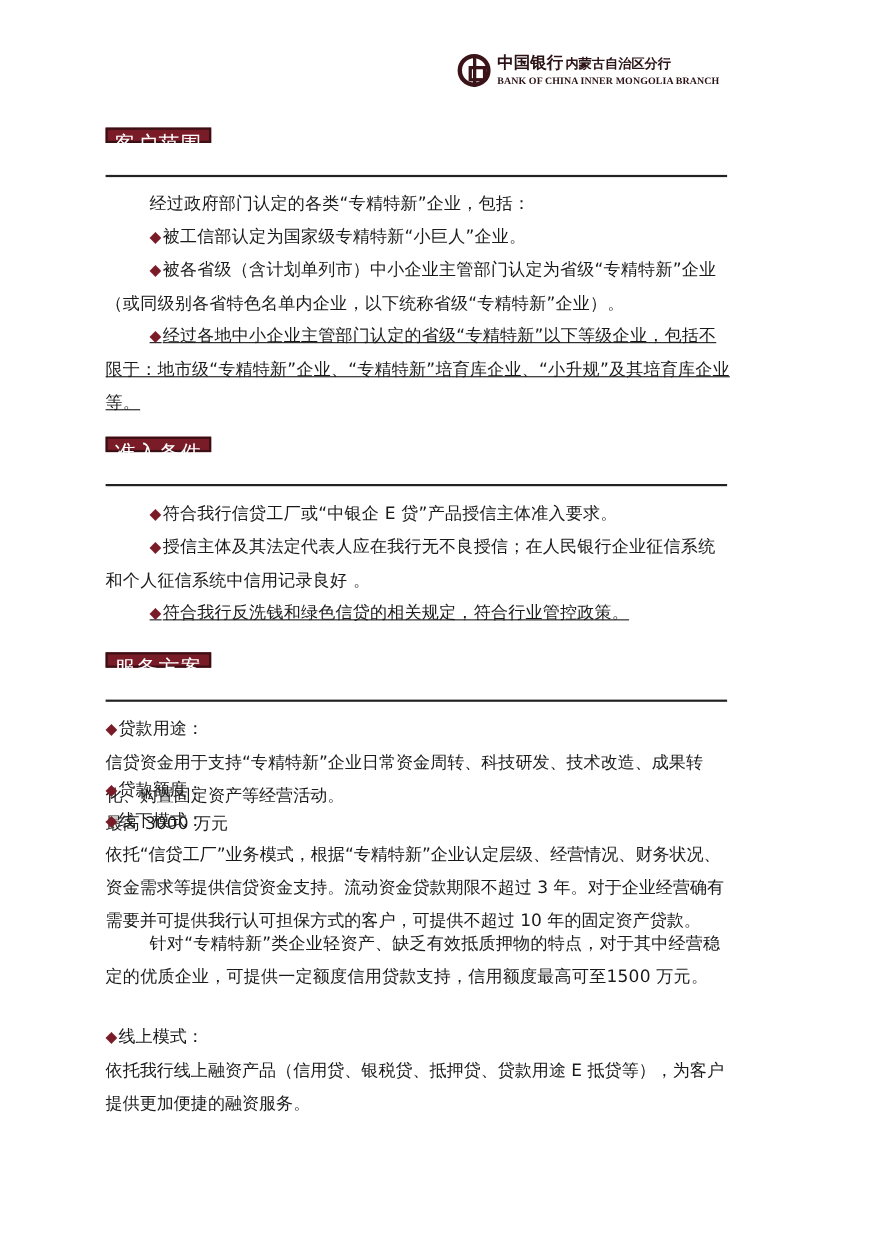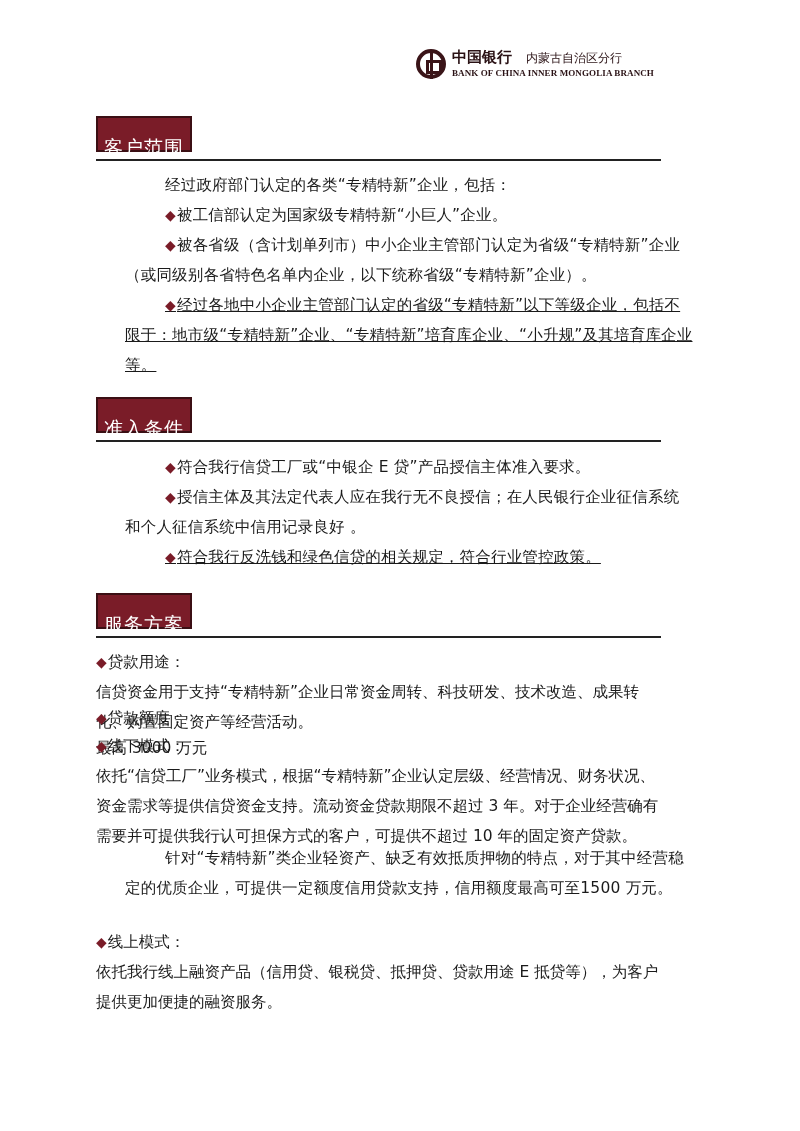--- a/index.html
+++ b/index.html
@@ -5,30 +5,30 @@
   html, body { margin: 0; padding: 0; background: #ffffff; }
   body { width: 800px; height: 1131px; position: relative; overflow: hidden;
          font-family: "DejaVu Sans", "Liberation Sans", sans-serif; color: #1a1a1a; }
   .header { position: absolute; left: 416px; top: 46px; height: 36px; display: flex; align-items: center; }
   .logo-mark { width: 30px; height: 30px; border-radius: 50%; border: 4px solid #3a1418; box-sizing: border-box;
                position: relative; margin-right: 6px; }
   .logo-mark .sq { position: absolute; left: 6px; top: 7px; width: 10px; height: 8px; border: 3px solid #3a1418; box-sizing: content-box; }
   .logo-mark .bar { position: absolute; left: 10px; top: -2px; width: 3px; height: 28px; background: #3a1418; }
   .logo-text { display: flex; flex-direction: column; line-height: 1; }
   .logo-cn { font-family: "DejaVu Serif", serif; font-size: 15px; font-weight: bold; color: #2a1215; letter-spacing: 0px; }
-  .logo-cn .branch { font-size: 12px; font-weight: normal; margin-left: 14px; }
+  .logo-cn .branch { font-size: 12px; font-weight: bold; margin-left: 2px; }
   .logo-en { font-family: "Liberation Serif", serif; font-size: 9px; font-weight: bold; color: #2a1215; margin-top: 4px; letter-spacing: 0.1px; }
 
   .section-tag { position: absolute; left: 96px; height: 14px; background: #7a1c28; border: 2px solid #3b0f14;
-                 box-sizing: border-box; color: #ffffff; font-size: 19px; line-height: 26px; padding: 16px 6px;
+                 box-sizing: border-box; color: #ffffff; font-size: 19px; line-height: 26px; padding: 0 6px;
                  letter-spacing: 1px; }
   .section-rule { position: absolute; left: 96px; width: 565px; height: 2px; background: #222; }
 
   .para { position: absolute; left: 96px; width: 570px; font-size: 15.5px; line-height: 30px; letter-spacing: 0.2px; }
-  .indent { text-indent: 40px; margin-left: 29px; }
+  .indent { text-indent: 40px; }
   .diamond { color: #7a1c28; font-size: 14px; margin-right: 1px; }
 
   .item { position: absolute; left: 96px; width: 570px; font-size: 15.5px; line-height: 30px; display: flex; flex-direction: column; }
   .item .label { white-space: nowrap; flex: 0 0 auto; width: 105px; }
   .item .content { flex: 1; }
 </style>
 </head>
 <body>
 
 <div class="header">

